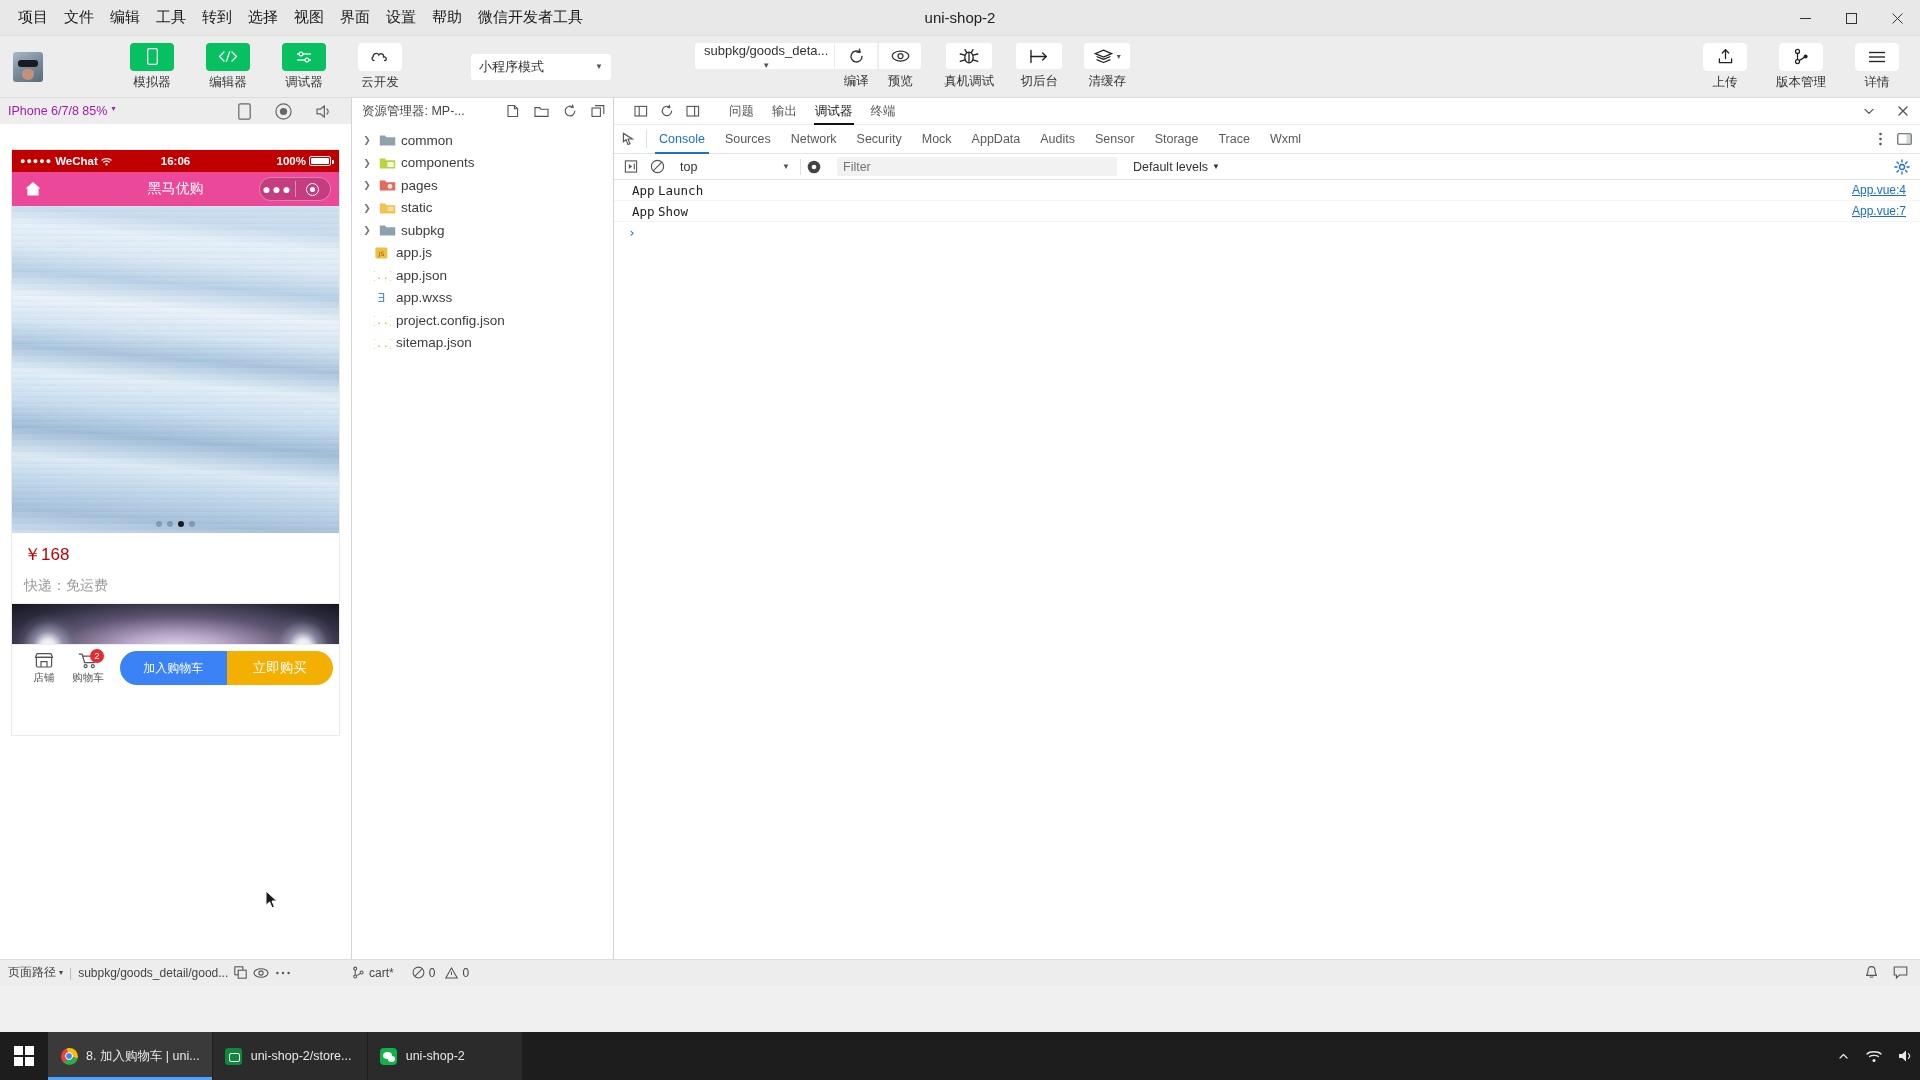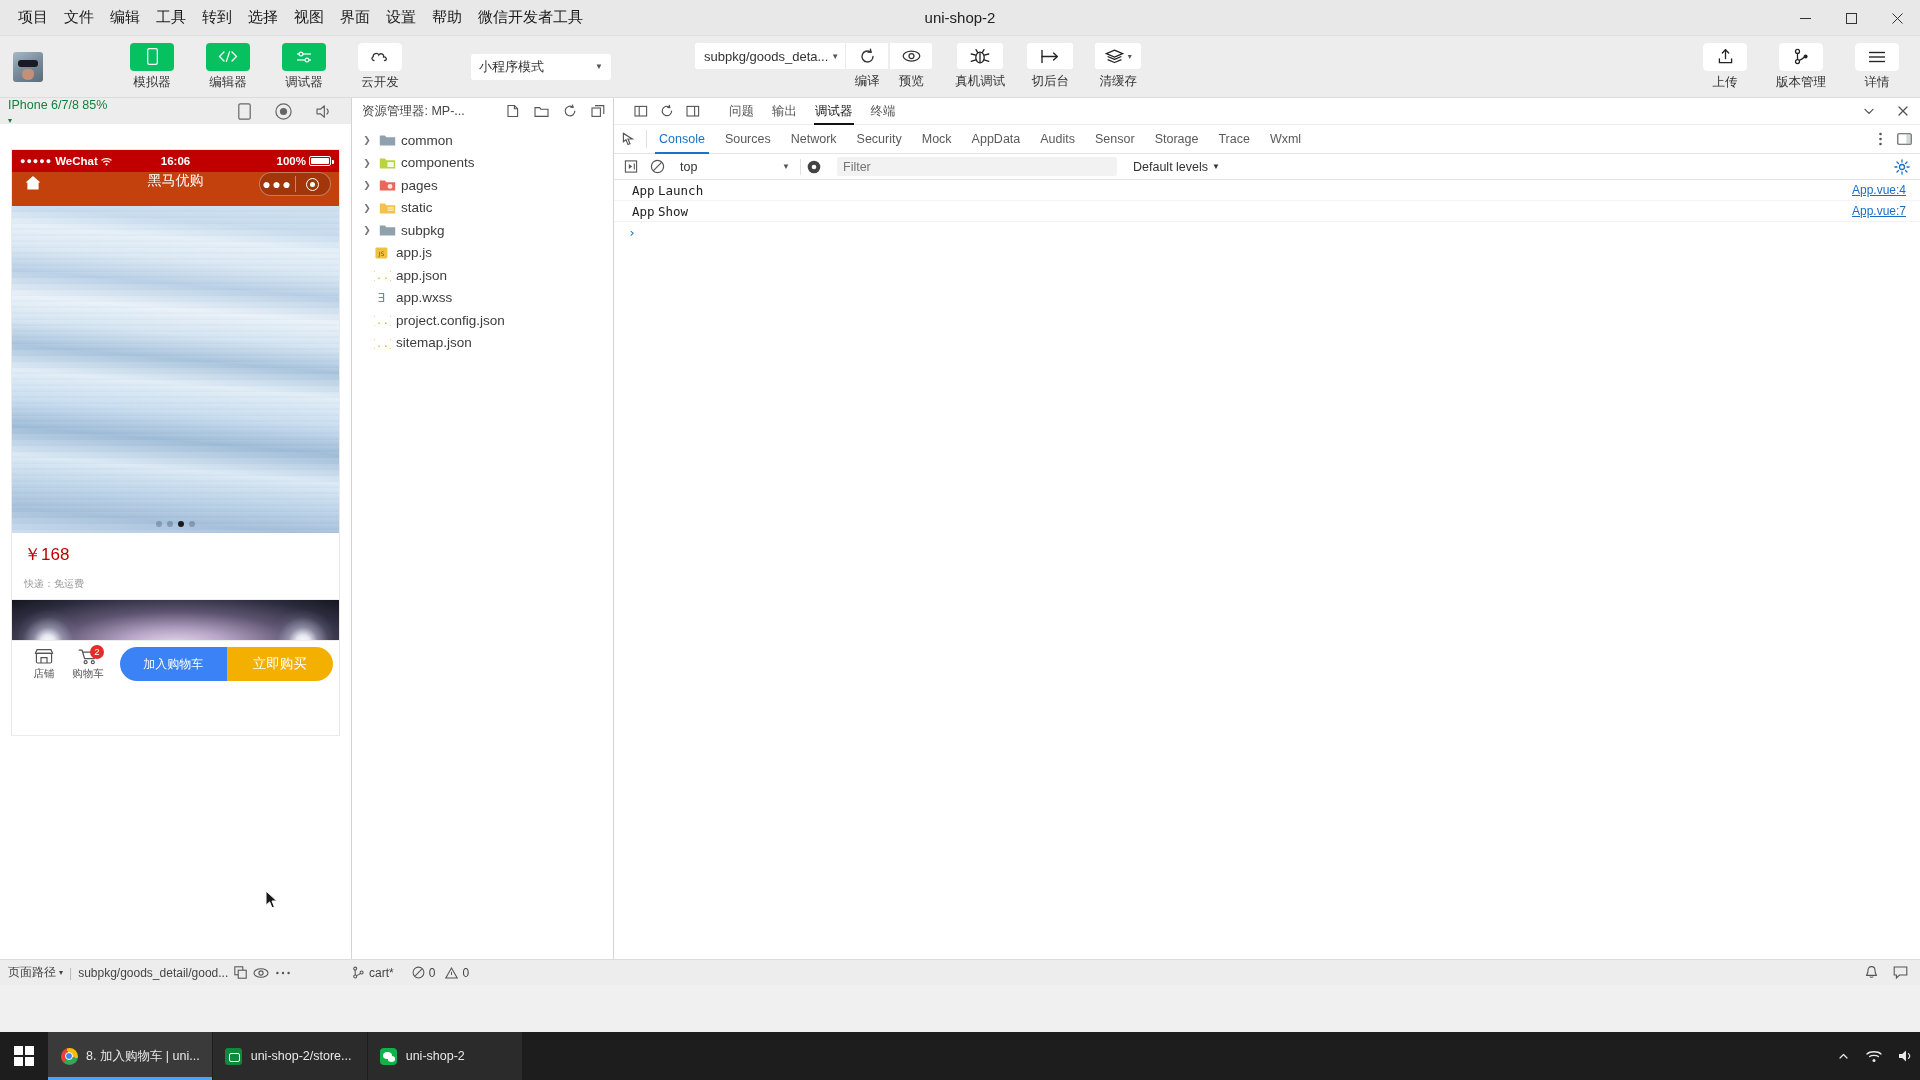--- a/index.html
+++ b/index.html
@@ -69,21 +69,21 @@
     margin-left: 62px; width: 140px; height: 26px; background: #fff;
     border-radius: 3px; display: flex; align-items: center;
     padding: 0 8px; font-size: 13px; color: #333; position: relative;
   }
   .mode-select .caret { position: absolute; right: 8px; font-size: 8px; color: #555; }
 
   .pathsel-wrap { margin-left: 84px; display: flex; align-items: flex-start; }
   .pathsel {
     height: 26px; background: #fff; border-radius: 3px 0 0 3px;
     display: flex; align-items: center; padding: 0 6px 0 9px;
-    font-size: 13px; color: #333; gap: 3px;
+    font-size: 13px; color: #333; gap: 3px; flex-direction: column;
   }
   .pathsel .caret { font-size: 8px; color: #555; }
   .iconcell {
     display: flex; flex-direction: column; align-items: center; width: 44px;
   }
   .iconcell .ibox {
     width: 42px; height: 26px; background: #fff;
     display: flex; align-items: center; justify-content: center;
   }
   .iconcell.last .ibox { border-radius: 0 3px 3px 0; }
@@ -105,21 +105,21 @@
   
   .body { flex: 1; display: flex; min-height: 0; }
 
   
   .sim { width: 352px; flex: 0 0 352px; background: #fff; display: flex; flex-direction: column;
          border-right: 1px solid #d4d4d4; }
   .sim-bar {
     height: 26px; background: #ededed; display: flex; align-items: center;
     padding: 0 8px; position: relative; flex: 0 0 26px;
   }
-  .sim-bar .dev { font-size: 12.5px; color: #15803d; display: flex; align-items: flex-start; gap: 4px; flex-direction: column; }
+  .sim-bar .dev { font-size: 12.5px; color: #a21caf; display: flex; align-items: flex-start; gap: 4px; }
   .sim-bar .dev .caret { font-size: 8px; }
   .sim-bar .tools { position: absolute; right: 18px; display: flex; gap: 24px; align-items: center; }
   .sim-stage { flex: 1; background: #fff; padding-top: 26px; display: flex; justify-content: center;
                position: relative; }
   .phone { width: 327px; height: 585px; background: #fff; position: relative;
            box-shadow: 0 0 0 1px #eaeaea; display: flex; flex-direction: column; }
 
   .statusbar {
     height: 22px; background: #c00000; color: #fff; display: flex; align-items: center;
     padding: 0 8px; font-size: 11.5px; font-weight: bold; flex: 0 0 22px; position: relative;
@@ -129,21 +129,21 @@
   .sb-time { position: absolute; left: 0; right: 0; text-align: center; font-weight: bold; }
   .sb-right { position: absolute; right: 8px; display: flex; align-items: center; gap: 3px; }
   .battery { width: 22px; height: 10px; border: 1.3px solid #fff; border-radius: 2px;
              position: relative; }
   .battery::after { content:""; position:absolute; right:-3.5px; top:2.7px; width:2px; height:4px;
                     background:#fff; border-radius:0 1px 1px 0; }
   .battery i { position:absolute; left:1px; top:1px; bottom:1px; right:1px; background:#fff;
                border-radius:1px; display:block; }
 
   .navbar {
-    height: 34px; background: #c2410c; display: flex; 
+    height: 34px; background: #ec4899; display: flex; align-items: center;
     justify-content: center; position: relative; flex: 0 0 34px;
   }
   .navbar .title { color: #fff; font-size: 14px; }
   .navbar .home-btn { position: absolute; left: 10px; width: 22px; height: 22px;
                       display:flex; align-items:center; justify-content:center; }
   .navbar .caps {
     position: absolute; right: 8px; width: 72px; height: 24px; border-radius: 14px;
     background: rgba(0,0,0,0.16); border: 1px solid rgba(255,255,255,0.35);
     display: flex; align-items: center;
   }
@@ -179,21 +179,21 @@
   .swiper .dots i.on { background: #1a1a1a; }
 
   .goods-info { background: #fff; padding: 10px 12px 8px 12px; border-bottom: 1px solid #efefef;
                 position: relative; }
   .price { color: #c00000; font-size: 17px; margin-bottom: 8px; }
   .ginner { display: flex; }
   .gname { flex: 1; font-size: 12.5px; color: #333; line-height: 1.55; padding-right: 6px; }
   .fav { width: 54px; border-left: 1px solid #efefef; display: flex; flex-direction: column;
          align-items: center; justify-content: center; gap: 3px; padding-top: 4px; }
   .fav .flbl { font-size: 11px; color: #888; }
-  .express { font-size: 10px; color: #999; margin-top: 11px; }
+  .express { font-size: 14px; color: #999; margin-top: 11px; }
 
   .detail-img { height: 40px; flex: 0 0 40px; position: relative; overflow: hidden;
     background: radial-gradient(ellipse at 50% 110%, #e8d8ee 0%, #b9a6c8 22%, #5d5470 52%, #2a2a3c 80%, #16161f 100%);
   }
   .detail-img .flare { position: absolute; bottom: -16px; width: 60px; height: 46px; }
   .detail-img .flare.l { left: 6px; }
   .detail-img .flare.r { right: 6px; }
   .detail-img .flare::before {
     content:""; position:absolute; inset:0; border-radius:50%;
     background: radial-gradient(circle at 50% 70%, #ffffff 0%, #e6e6f0 16%, rgba(190,190,215,0.55) 34%, rgba(120,120,150,0.18) 58%, transparent 76%);

